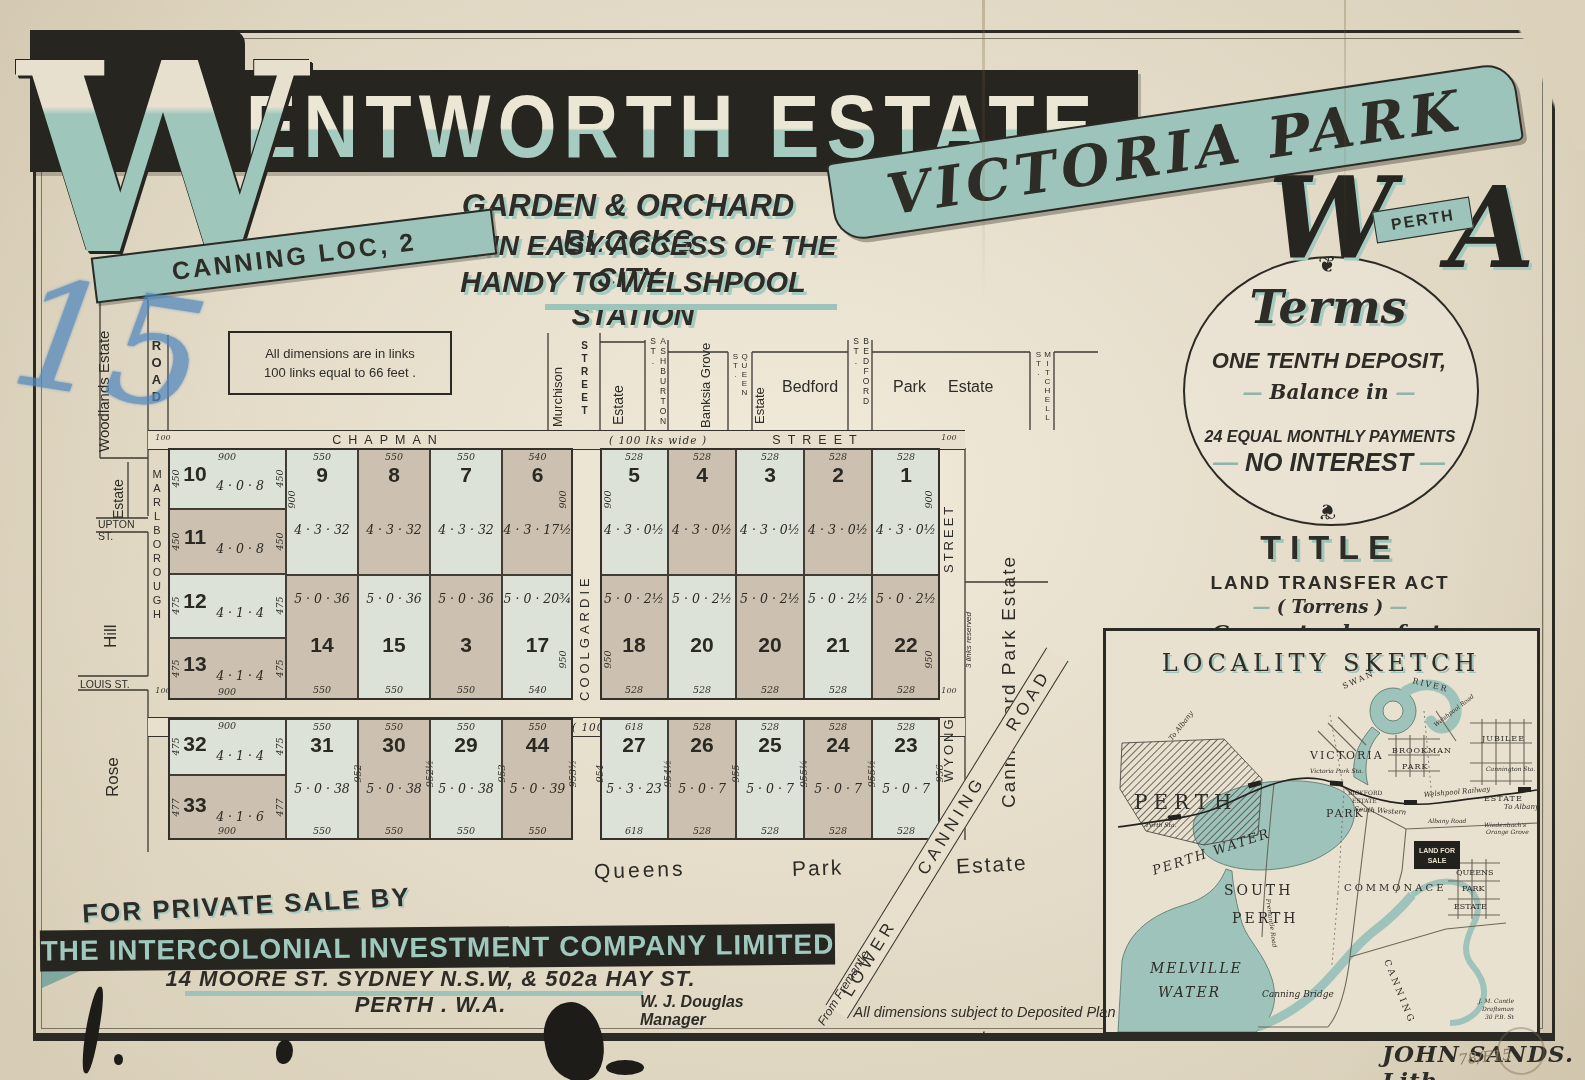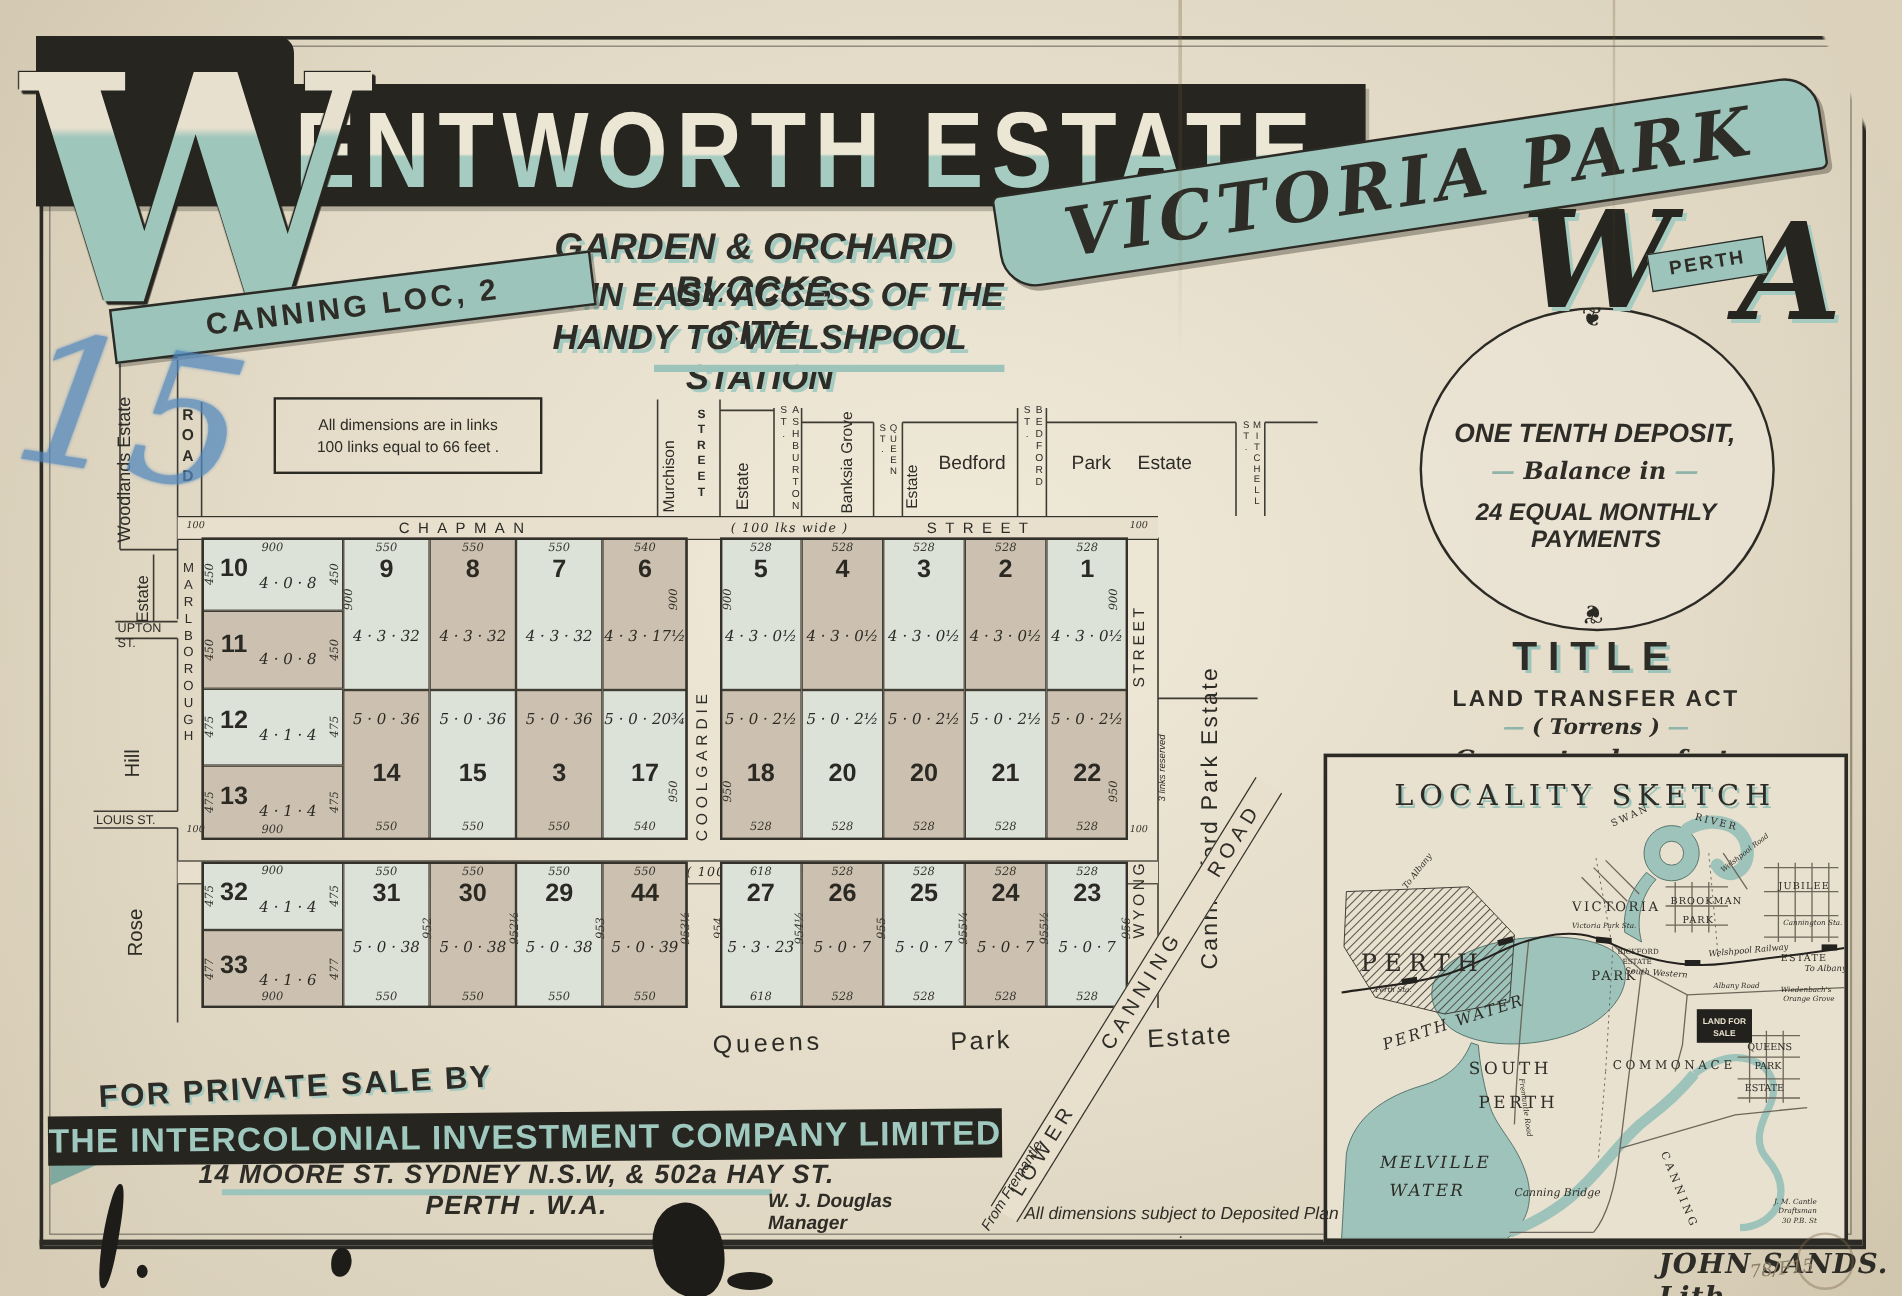--- a/index.html
+++ b/index.html
@@ -138,27 +138,33 @@
   <div class="sub" style="left:418px;top:266px;width:430px;font-size:29px;">HANDY TO WELSHPOOL STATION</div>
   <div class="subrule"></div>
   <div class="vic-ribbon">VICTORIA PARK</div>
   <div class="wa" style="left:1268px;top:152px;">W</div>
   <div class="wa" style="left:1448px;top:162px;">A</div>
   <div class="perth-ribbon">PERTH</div>
 
   <div class="terms-oval"></div>
   <div class="terms-orn" style="left:1318px;top:252px;">❦</div>
   <div class="terms-orn" style="left:1318px;top:498px;transform:rotate(180deg);">❦</div>
+  <div class="terms-head" style="left:1228px;top:280px;width:200px;">Terms</div>
   <div class="tline" style="left:1198px;top:348px;width:262px;font-size:22px;">ONE TENTH DEPOSIT,</div>
   <div class="tline" style="left:1198px;top:380px;width:262px;font-size:20px;font-family:'DejaVu Serif',serif;">
     <span class="tdash">—</span>
     <span>Balance in</span>
     <span class="tdash">—</span>
   </div>
-  <div class="tline" style="left:1190px;top:416px;width:280px;font-size:20px;">24 EQUAL MONTHLY PAYMENTS</div>
+  <div class="tline" style="left:1190px;top:428px;width:280px;font-size:16px;">24 EQUAL MONTHLY PAYMENTS</div>
+  <div class="tline" style="left:1198px;top:448px;width:262px;font-size:25px;">
+    <span class="tdash">—</span>
+    <span>NO INTEREST</span>
+    <span class="tdash">—</span>
+  </div>
 
   <div class="title-head" style="left:1200px;top:528px;width:260px;">TITLE</div>
   <div class="tline" style="left:1200px;top:572px;width:260px;font-size:19px;font-style:normal;letter-spacing:2px;">LAND TRANSFER ACT</div>
   <div class="tline" style="left:1200px;top:596px;width:260px;font-size:18px;font-family:'DejaVu Serif',serif;">
     <span class="tdash">—</span>
     <span>( Torrens )</span>
     <span class="tdash">—</span>
   </div>
   <div class="tline" style="left:1200px;top:620px;width:260px;font-size:21px;font-family:'DejaVu Serif',serif;">
     <span style="border-bottom:2px solid #9cc4ba;box-shadow:0 4px 0 -1px #9cc4ba;padding:0 8px 2px;">Guaranteed perfect.</span>

